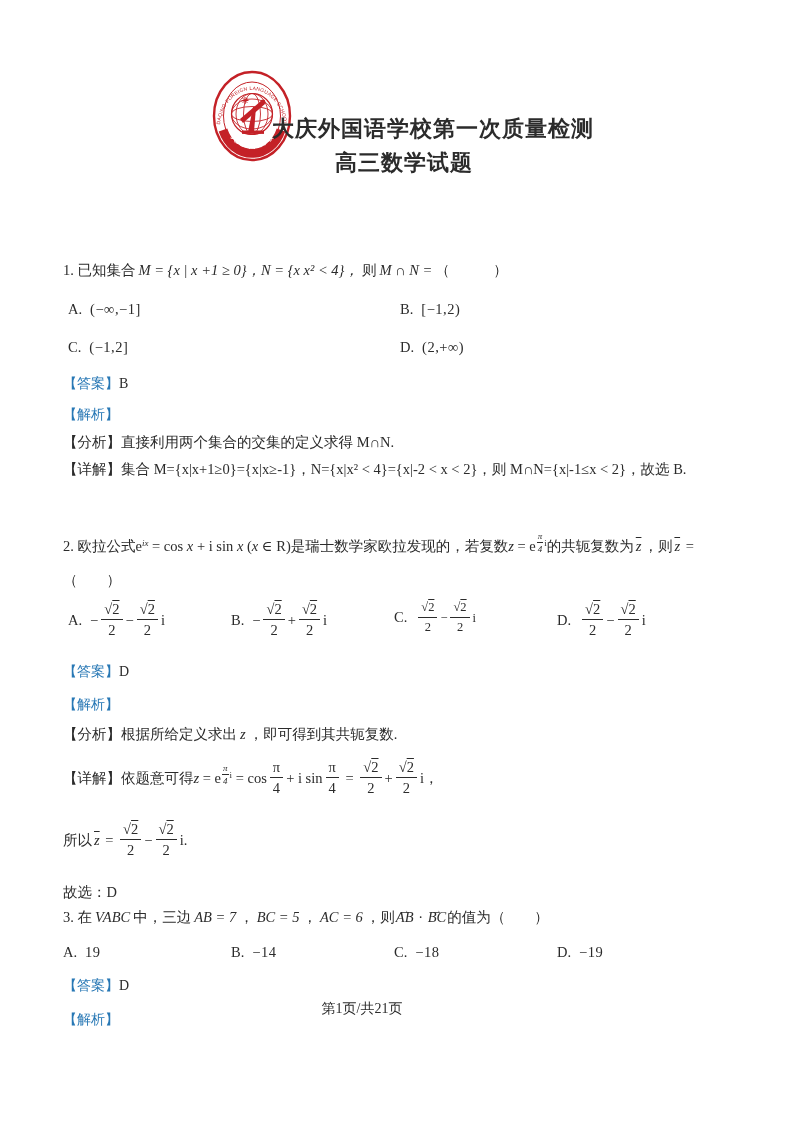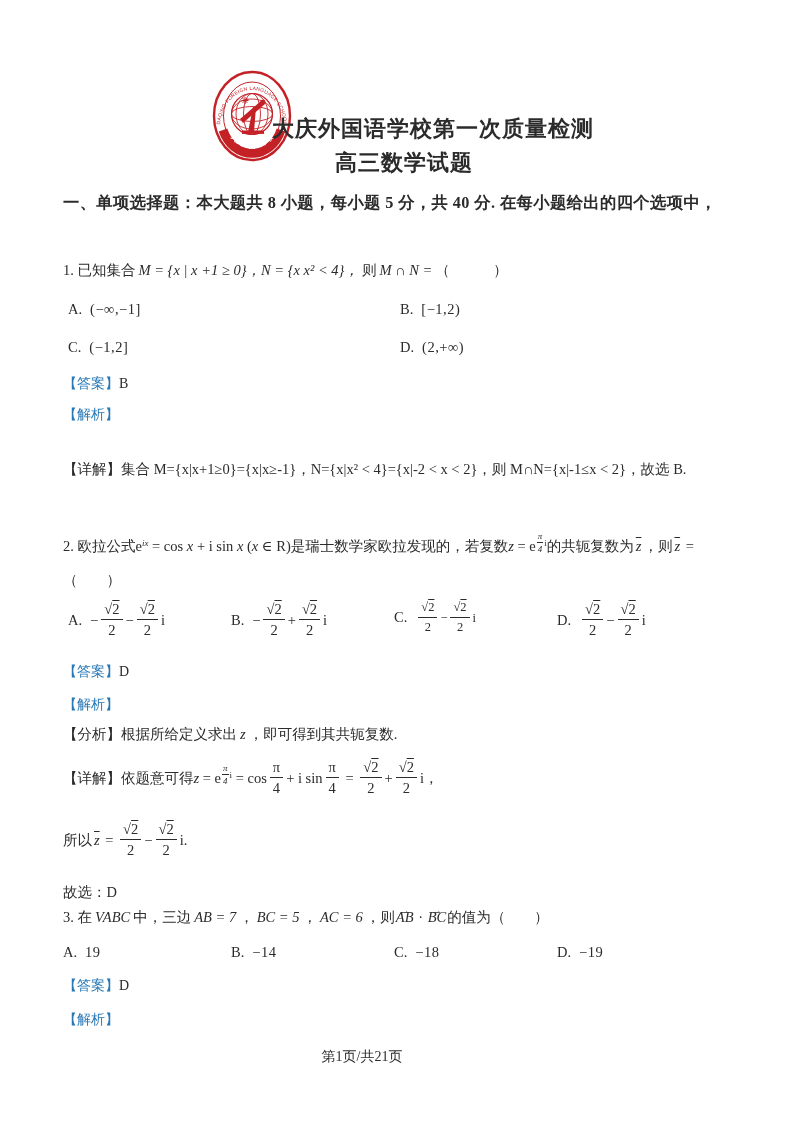--- a/index.html
+++ b/index.html
@@ -40,21 +40,21 @@
   .rad{text-decoration:overline}
   .ovl{font-style:italic;text-decoration:overline;margin:0 2px}
 
   .vec{position:relative;display:inline-block;font-style:italic;margin:0 1px}
   .vecarrow{position:absolute;top:-0.62em;left:0;width:100%;text-align:center;
             font-size:0.6em;font-style:normal;letter-spacing:0}
 
   .opt{position:absolute;white-space:nowrap}
   .olabel{font-family:"Liberation Serif","DejaVu Serif",serif;margin-right:8px}
 
-  .footer{position:absolute;top:1048px;left:0;width:724px;text-align:center;font-size:14px}
+  .footer{position:absolute;top:1000px;left:0;width:724px;text-align:center;font-size:14px}
 </style>
 </head>
 <body>
 
 <div class="page">
 
   <svg class="logo" viewBox="0 0 80 92">
     <g color="#c42127">
       <ellipse cx="40" cy="46" rx="38" ry="44" fill="#fff" stroke="currentColor" stroke-width="2.4"></ellipse>
       <ellipse cx="40" cy="46" rx="28.5" ry="34" fill="none" stroke="currentColor" stroke-width="1"></ellipse>
@@ -91,40 +91,42 @@
         <line x1="29.5" y1="30.5" x2="36.5" y2="30.5"></line>
         <line x1="30.7" y1="28.2" x2="35.3" y2="32.8"></line>
         <line x1="35.3" y1="28.2" x2="30.7" y2="32.8"></line>
       </g>
     </g>
   </svg>
 
   <div class="title title1">大庆外国语学校第一次质量检测</div>
   <div class="title title2">高三数学试题</div>
 
-  <div class="ln intro" style="top:190px">一、单项选择题：本大题共 8 小题，每小题 5 分，共 40 分. 在每小题给出的四个选项中，</div>
 
   <div class="ln" style="top:257px">
     <span>1. 已知集合</span><span class="math">M = {x | x +1 ≥ 0}，N = {x  x² &lt; 4}，</span><span>则</span><span class="math">M ∩ N =</span><span>（　　　）</span>
   </div>
 
   <div class="ln" style="top:296px">
     <span class="opt" style="left:5px"><span class="olabel">A.</span><span class="mup">(−∞,−1]</span></span>
     <span class="opt" style="left:337px"><span class="olabel">B.</span><span class="mup">[−1,2)</span></span>
   </div>
   <div class="ln" style="top:334px">
     <span class="opt" style="left:5px"><span class="olabel">C.</span><span class="mup">(−1,2]</span></span>
     <span class="opt" style="left:337px"><span class="olabel">D.</span><span class="mup">(2,+∞)</span></span>
   </div>
 
   <div class="ln ansline" style="top:371px">
     <span class="blue">【答案】</span><span>B</span>
   </div>
   <div class="ln ansline" style="top:402px">
     <span class="blue">【解析】</span>
+  </div>
+  <div class="ln" style="top:429px">
+    <span>【分析】</span><span>直接利用两个集合的交集的定义求得 M∩N.</span>
   </div>
   <div class="ln" style="top:456px">
     <span>【详解】</span><span>集合 M={x|x+1≥0}={x|x≥-1}，N={x|x² &lt; 4}={x|-2 &lt; x &lt; 2}，则 M∩N={x|-1≤x &lt; 2}，故选 B.</span>
   </div>
 
   <div class="ln" style="top:531px">
     <span>2. 欧拉公式</span><span class="mform"><span class="mt">e</span><sup>ix</sup><span class="mt"> = cos </span><span class="it">x</span><span class="mt"> + i sin </span><span class="it">x</span><span class="mt"> (</span><span class="it">x</span><span class="mt"> ∈ R)</span></span><span>是瑞士数学家欧拉发现的，若复数</span><span class="mform"><span class="it">z</span><span class="mt"> = e</span><sup><span class="frac"><span class="fnum">π</span><span class="fden">4</span></span><span class="mt">i</span></sup></span><span>的共轭复数为</span><span class="mform"><span class="ovl">z</span></span><span>，则</span><span class="mform"><span class="ovl">z</span><span class="mt"> =</span></span>
   </div>
   <div class="ln" style="top:567px">（　　）</div>
 

